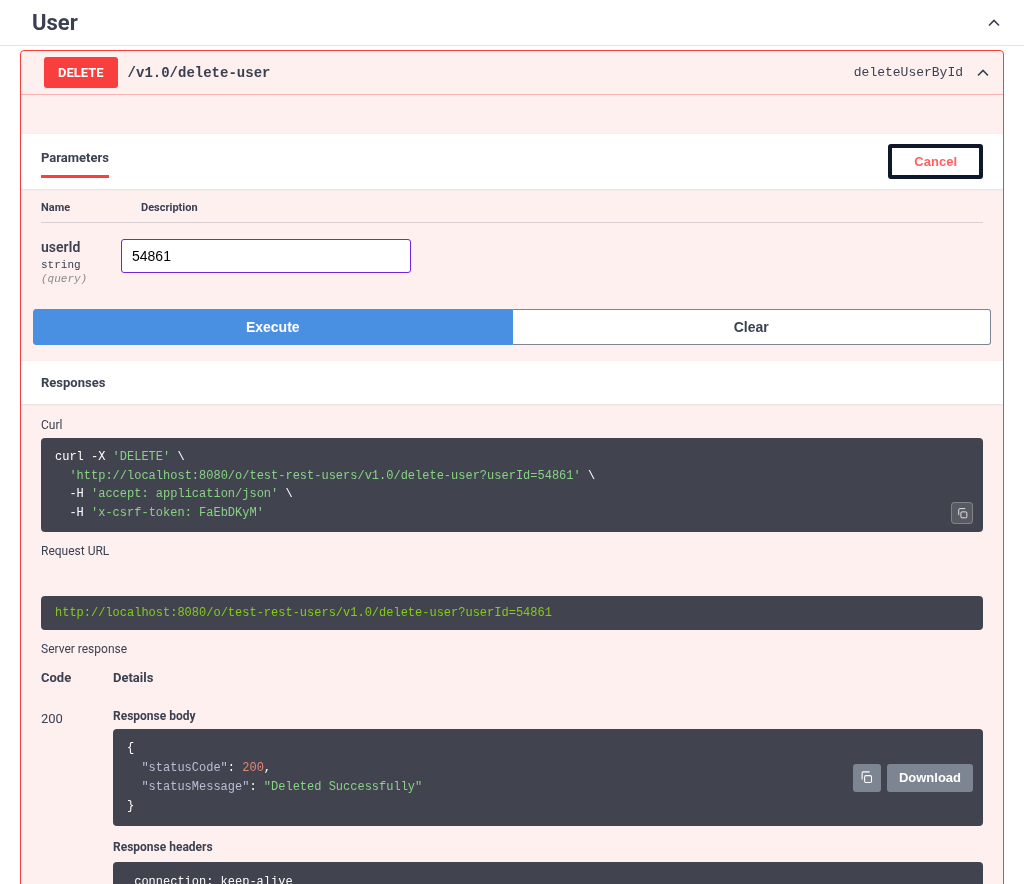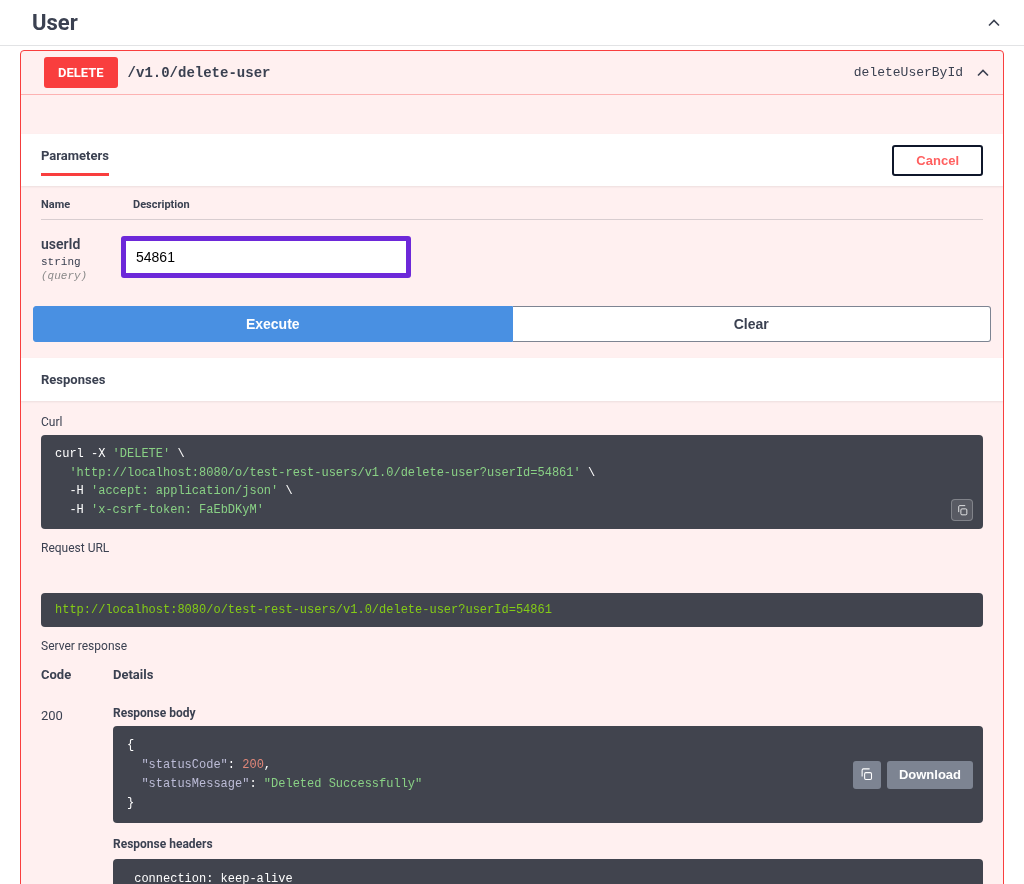--- a/index.html
+++ b/index.html
@@ -13,32 +13,32 @@
 
 .opblock { margin: 4px 20px 0; border: 1px solid #f93e3e; border-radius: 4px; background: rgba(249,62,62,0.08); }
 .opblock-summary { display: flex; align-items: center; padding: 6px 10px 6px 23px; border-bottom: 1px solid rgba(249,62,62,0.35); cursor: pointer; }
 .method-badge { background: #f93e3e; color: #fff; font-weight: 700; font-size: 13px; padding: 8px 14px; border-radius: 3px; min-width: 64px; text-align: center; }
 .summary-path { margin-left: 10px; font-size: 14px; font-weight: 600; }
 .summary-spacer { flex: 1; }
 .op-id { font-size: 13px; margin-right: 10px; }
 
 .section-header { display: flex; align-items: center; justify-content: space-between; padding: 10px 20px; background: #fff; box-shadow: 0 1px 2px rgba(0,0,0,0.08); margin-top: 39px; }
 .tab-link { font-size: 13px; font-weight: 700; padding: 4px 0 10px; border-bottom: 3px solid #f93e3e; }
-.cancel-btn { border: 2px solid #0f172a; background: transparent; color: #ff6060; font-weight: 700; font-size: 13px; padding: 6px 22px; border-radius: 3px; cursor: pointer; }
+.cancel-btn { border: 4px solid #0f172a; background: transparent; color: #ff6060; font-weight: 700; font-size: 13px; padding: 6px 22px; border-radius: 3px; cursor: pointer; }
 
 .params-table { padding: 12px 20px 0; }
 .params-head { display: flex; border-bottom: 1px solid rgba(59,65,81,0.2); padding-bottom: 8px; }
-.col-name { width: 92px; font-size: 11px; font-weight: 700; }
+.col-name { width: 100px; font-size: 11px; font-weight: 700; }
 .col-desc { font-size: 11px; font-weight: 700; }
 .params-row { display: flex; padding: 16px 0 24px; }
 .param-name-cell { width: 80px; }
 .param-name { font-size: 14px; font-weight: 600; }
 .param-type { font-size: 11px; margin-top: 4px; color: #3b4151; }
 .param-in { font-size: 11px; font-style: italic; color: #888; margin-top: 2px; }
-.param-input { width: 290px; padding: 8px 10px; border: 5px solid #6d28d9; border-radius: 3px; font-size: 14px; }
+.param-input { width: 290px; padding: 8px 10px; border: 1px solid #6d28d9; border-radius: 3px; font-size: 14px; }
 
 .btn-row { display: flex; padding: 0 12px 16px; gap: 0; }
 .btn-execute { flex: 1; background: #4990e2; color: #fff; border: 1px solid #4990e2; font-weight: 700; font-size: 14px; padding: 9px 0; border-radius: 3px 0 0 3px; cursor: pointer; }
 .btn-clear { flex: 1; background: #fff; color: #3b4151; border: 1px solid #7d8492; border-left: none; font-weight: 700; font-size: 14px; padding: 9px 0; border-radius: 0 3px 3px 0; cursor: pointer; }
 
 .responses-header { padding: 14px 20px; background: #fff; box-shadow: 0 1px 2px rgba(0,0,0,0.08); font-weight: 700; font-size: 13px; }
 
 .resp-body { padding: 14px 20px 20px; }
 .small-label { font-size: 12px; font-weight: 400; margin-bottom: 6px; }
 

